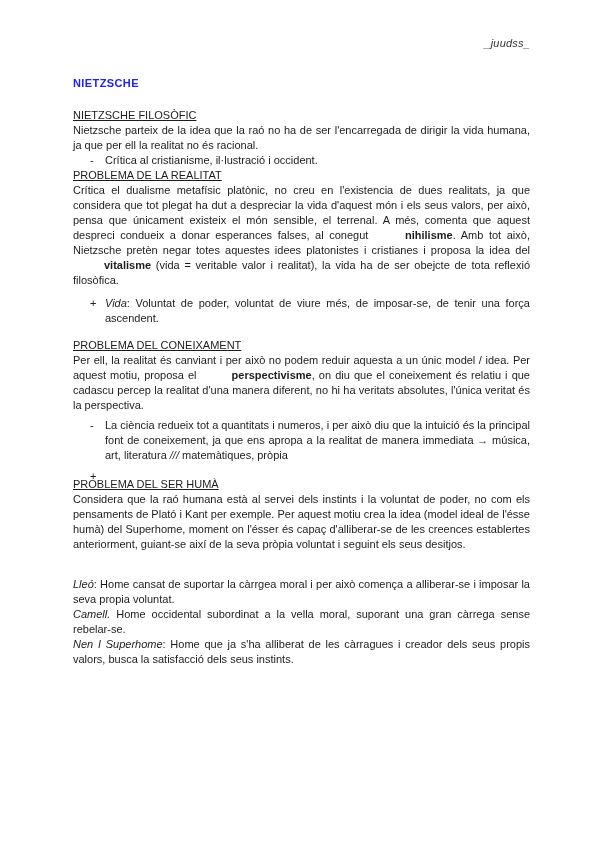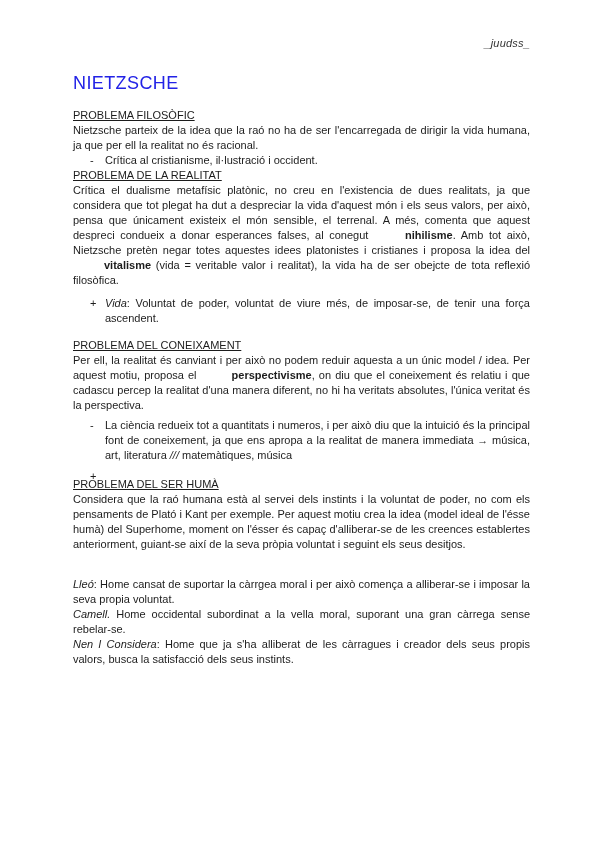--- a/index.html
+++ b/index.html
@@ -23,22 +23,22 @@
   .handle {
     text-align: right;
     font-style: italic;
     font-size: 11px;
     color: #333333;
     line-height: 14px;
     letter-spacing: 0.2px;
   }
   .doc-title {
     margin: 25px 0 0 0;
-    font-size: 18px;
-    font-weight: normal;
+    font-size: 11px;
+    font-weight: bold;
     line-height: 16px;
     letter-spacing: 0.4px;
   }
   .section-heading {
     margin: 0;
     font-size: 11px;
     font-weight: normal;
     text-decoration: underline;
     line-height: 15px;
   }
@@ -72,21 +72,21 @@
 </head>
 <body>
 
 <div class="page">
 
   <div class="handle">_juudss_</div>
 
   <h1 class="doc-title" style="color: rgb(34, 34, 230);">NIETZSCHE</h1>
 
   <section>
-    <h2 class="section-heading mt-heading1">PROBLEMA FILOSÒFIC</h2>
+    <h2 class="section-heading mt-heading1">NIETZSCHE FILOSÒFIC</h2>
     <p class="body-par"><span>Nietzsche parteix de la idea que la raó no ha de ser l'encarregada de dirigir la vida humana, ja que per ell la realitat no és racional.</span></p>
     <div class="bullet">
       <span class="marker">-</span>
       <span>Crítica al cristianisme, il·lustració i occident.</span>
     </div>
   </section>
 
   <section>
     <h2 class="section-heading mt-heading2">PROBLEMA DE LA REALITAT</h2>
     <p class="body-par heading-gap"><span>Crítica el dualisme metafísic platònic, no creu en l'existencia de dues realitats, ja que considera que tot plegat ha dut a despreciar la vida d'aquest món i els seus valors, per això, pensa que únicament existeix el món sensible, el terrenal. A més, comenta que aquest despreci condueix a donar esperances falses, al conegut </span><b>nihilisme</b><span>. Amb tot això, Nietzsche pretèn negar totes aquestes idees platonistes i cristianes i proposa la idea del </span><b>vitalisme</b><span> (vida = veritable valor i realitat), la vida ha de ser obejcte de tota reflexió filosòfica.</span></p>
@@ -94,31 +94,31 @@
       <span class="marker">+</span>
       <i>Vida</i><span>: Voluntat de poder, voluntat de viure més, de imposar-se, de tenir una força ascendent.</span>
     </div>
   </section>
 
   <section>
     <h2 class="section-heading mt-heading3">PROBLEMA DEL CONEIXAMENT</h2>
     <p class="body-par heading-gap"><span>Per ell, la realitat és canviant i per això no podem reduir aquesta a un únic model / idea. Per aquest motiu, proposa el </span><b>perspectivisme</b><span>, on diu que el coneixement és relatiu i que cadascu percep la realitat d'una manera diferent, no hi ha veritats absolutes, l'única veritat és la perspectiva.</span></p>
     <div class="bullet bullet-gap2">
       <span class="marker">-</span>
-      <span>La ciència redueix tot a quantitats i numeros, i per això diu que la intuició és la principal font de coneixement, ja que ens apropa a la realitat de manera immediata → música, art, literatura </span><i>///</i><span> matemàtiques, música</span>
+      <span>La ciència redueix tot a quantitats i numeros, i per això diu que la intuició és la principal font de coneixement, ja que ens apropa a la realitat de manera immediata → música, art, literatura </span><i>///</i><span> matemàtiques, pròpia</span>
     </div>
     <div class="bullet bullet-gap3">
       <span class="marker">+</span>
     </div>
   </section>
 
   <section>
     <h2 class="section-heading mt-heading4">PROBLEMA DEL SER HUMÀ</h2>
     <p class="body-par heading-gap"><span>Considera que la raó humana està al servei dels instints i la voluntat de poder, no com els pensaments de Plató i Kant per exemple. Per aquest motiu crea la idea (model ideal de l'ésse humà) del Superhome, moment on l'ésser és capaç d'alliberar-se de les creences establertes anteriorment, guiant-se així de la seva pròpia voluntat i seguint els seus desitjos.</span></p>
 
     <div class="defs-block">
       <p class="body-par"><i>Lleó</i><span>:</span><span> Home cansat de suportar la càrrgea moral i per això comença a alliberar-se i imposar la seva propia voluntat.</span></p>
       <p class="body-par"><i>Camell.</i><span></span><span> Home occidental subordinat a la vella moral, suporant una gran càrrega sense rebelar-se.</span></p>
-      <p class="body-par"><i>Nen I Considera</i><span>:</span><span> Home que ja s'ha alliberat de les càrragues i creador dels seus propis valors, busca la satisfacció dels seus instints.</span></p>
+      <p class="body-par"><i>Nen I Superhome</i><span>:</span><span> Home que ja s'ha alliberat de les càrragues i creador dels seus propis valors, busca la satisfacció dels seus instints.</span></p>
     </div>
   </section>
 
 </div>
 
 </body></html>

